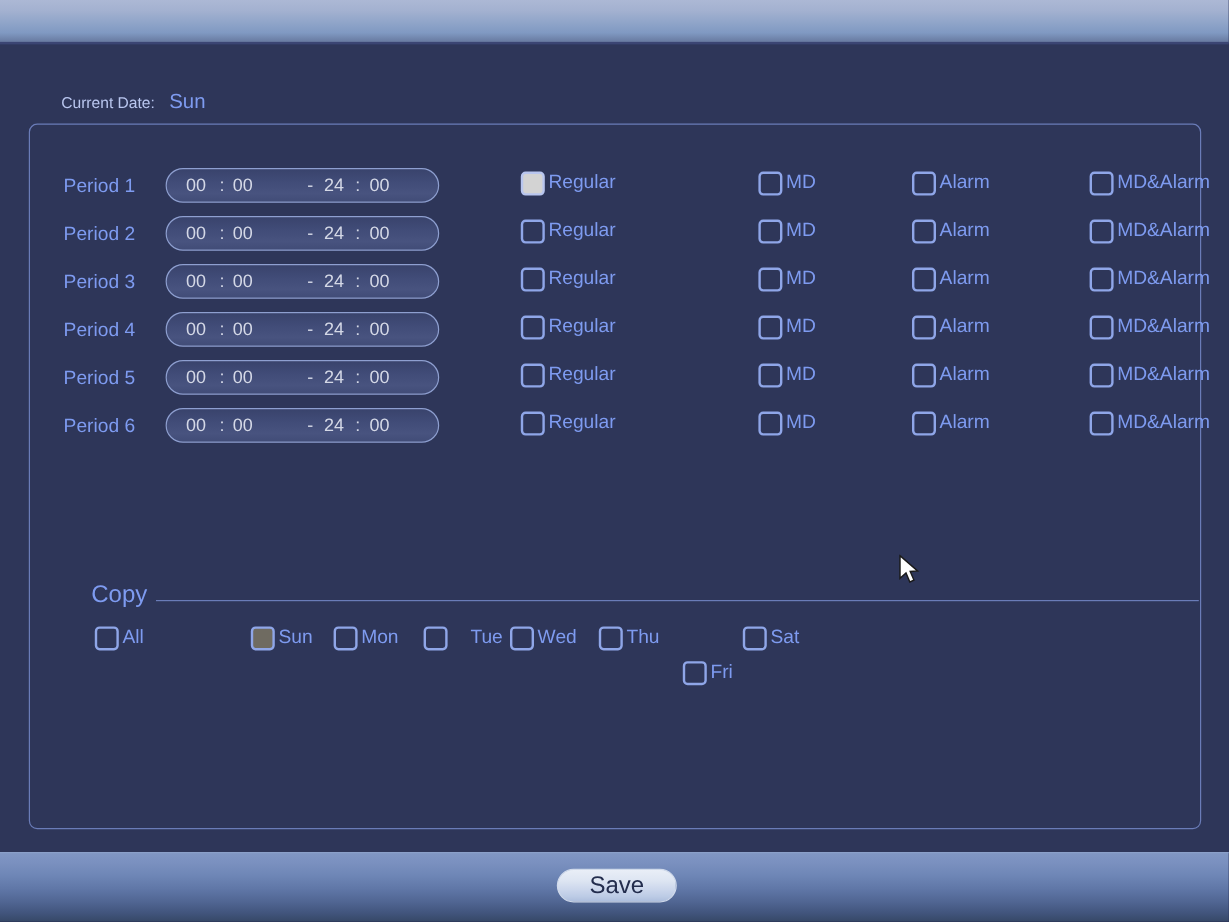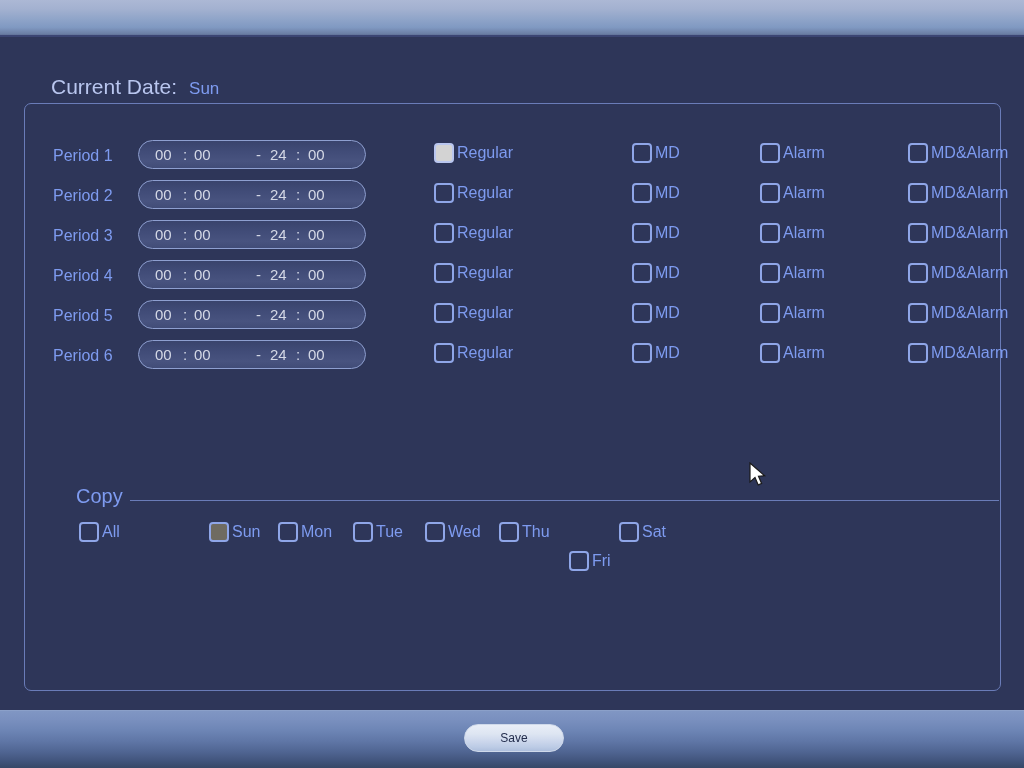--- a/index.html
+++ b/index.html
@@ -74,21 +74,21 @@
   }
 
   
   .current-date-row {
     position: absolute;
     left: 51px; top: 75px;
     display: flex;
     align-items: baseline;
   }
   .cd-label {
-    font-size: 21px;
+    font-size: 13px;
     color: #b9c6ef;
   }
   .cd-value {
     font-size: 17px;
     color: #7e9bf0;
     margin-left: 12px;
   }
 
   
   .panel {
@@ -202,21 +202,21 @@
   .day-item {
     position: absolute;
     top: 0;
     display: flex;
     align-items: center;
     white-space: nowrap;
   }
   .day-all { left: 54px; }
   .day-sun { left: 184px; }
   .day-mon { left: 253px; }
-  .day-tue { left: 328px; }
+  .day-tue { left: 328px; gap: 16px; }
   .day-wed { left: 400px; }
   .day-thu { left: 474px; }
   .day-fri { left: 544px; margin-top: 29px; }
   .day-sat { left: 582px; padding-left: 12px; }
 
   
   .footer {
     position: absolute;
     left: 0; top: 710px;
     width: 1024px; height: 58px;
@@ -247,21 +247,21 @@
         #dde5f2 35%,
         #ccd7ec 62%,
         #bccbe5 85%,
         #aebfdd 100%);
     display: flex;
     align-items: center;
     justify-content: center;
     cursor: pointer;
   }
   .save-button .save-text {
-    font-size: 12px;
+    font-size: 20px;
     color: #232d4d;
   }
 
   
   .cursor {
     position: absolute;
     left: 749px; top: 462px;
     width: 20px; height: 28px;
     pointer-events: none;
   }

